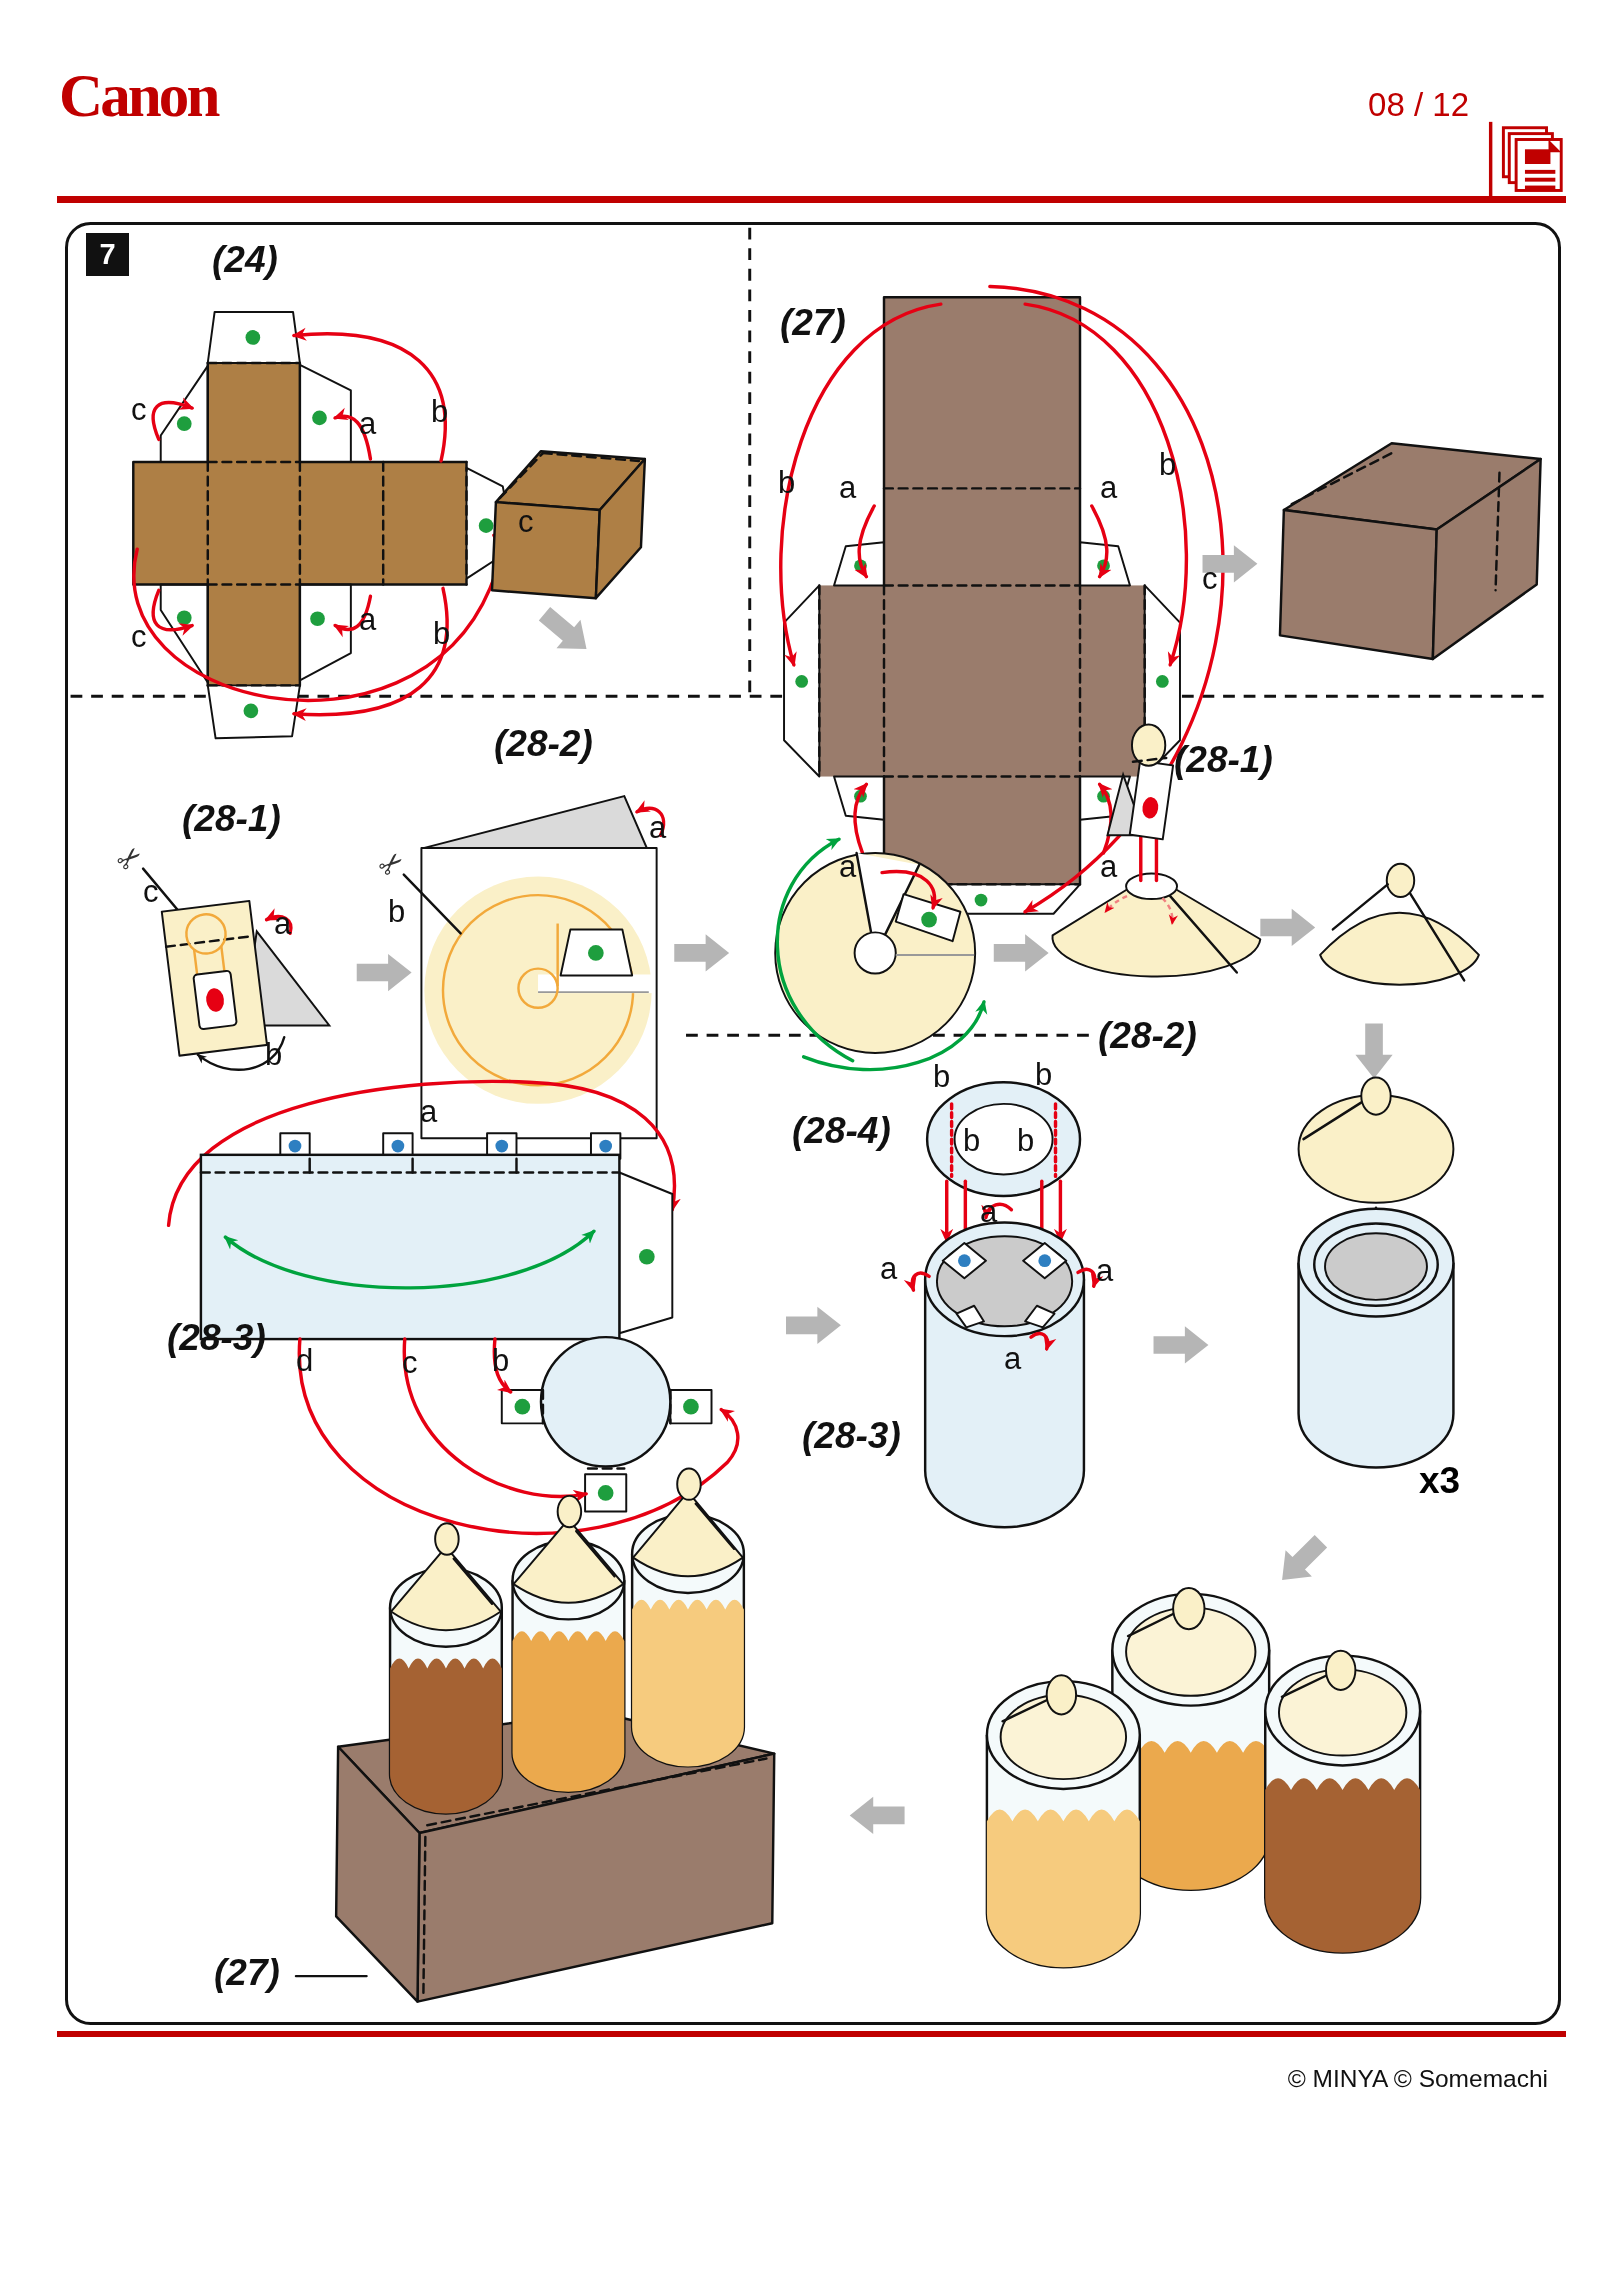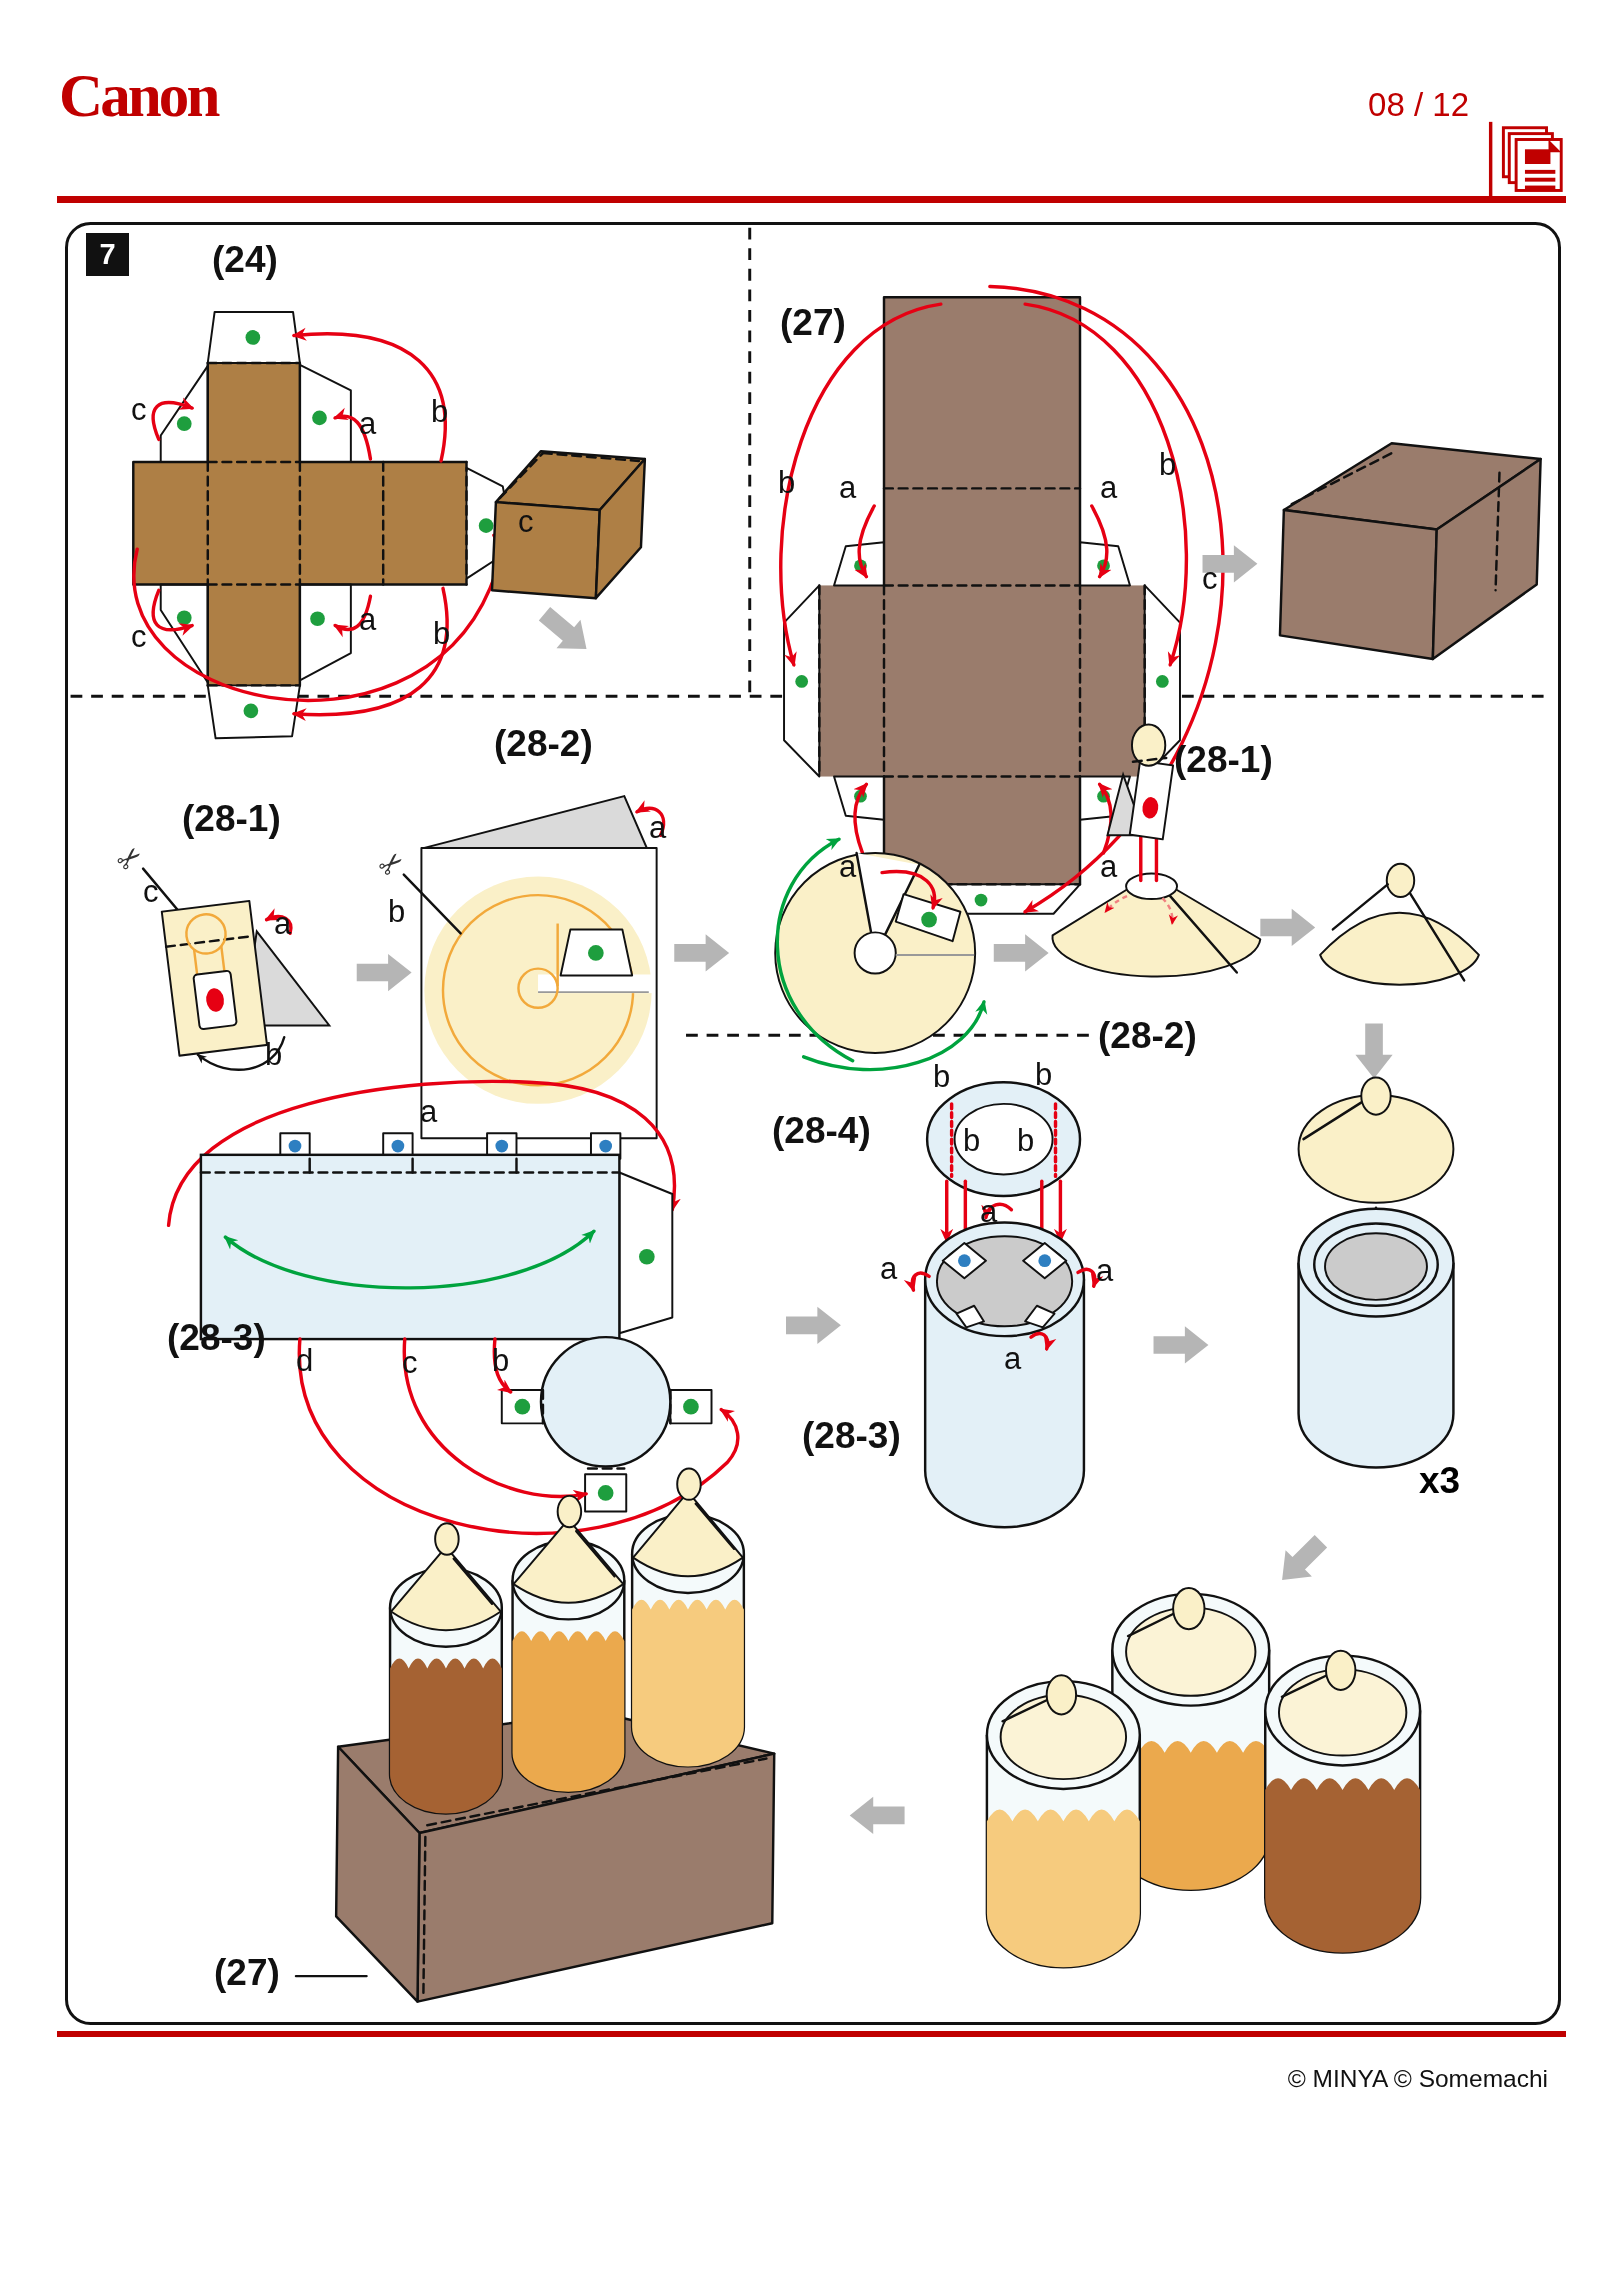--- a/index.html
+++ b/index.html
@@ -10,21 +10,21 @@
          font-size:61px;color:var(--canon-red);letter-spacing:-2.9px;transform:scaleY(1.02);}
   .pageno{left:1304px;top:86px;width:165px;text-align:right;font-size:33px;font-weight:normal;
           color:var(--canon-red);}
   .rule{left:57px;width:1509px;height:6.9px;background:var(--canon-red);}
   .rule-top{top:196px;}
   .rule-bottom{top:2031px;height:5.9px;}
   .mainbox{left:65px;top:222px;width:1496px;height:1803px;border:3.9px solid #111;
            border-radius:25.5px;box-sizing:border-box;}
   .badge{left:86px;top:233px;width:43px;height:43px;background:#111;color:#fff;
          font-size:29px;font-weight:bold;display:flex;align-items:center;justify-content:center;}
-  .ttl{font-size:37px;font-weight:bold;color:#111;white-space:nowrap;}
+  .ttl{font-size:37px;font-weight:bold;color:#111;white-space:nowrap;font-style:italic;}
   .ltr{font-size:31px;color:#111;white-space:nowrap;}
   .x3{font-size:37px;font-weight:bold;}
   .footer{left:980px;top:2045px;width:568px;text-align:right;font-size:24.5px;color:#111;margin-top:20px;}
   svg.art{position:absolute;left:0;top:0;}
   svg .ln{stroke:#111;stroke-width:2.5;fill:none;stroke-linejoin:round;stroke-linecap:round;}
   svg .fw{fill:#fff;stroke:#111;stroke-width:2;stroke-linejoin:round;}
   svg .ftan{fill:var(--tan-brown);}
   svg .fmauve{fill:var(--mauve-brown);}
   svg .fcream{fill:var(--cream);stroke:#111;stroke-width:2;stroke-linejoin:round;}
   svg .fblue{fill:var(--light-blue);stroke:#111;stroke-width:2.5;}
@@ -394,21 +394,21 @@
   <div class="abs mainbox"></div>
   <div class="abs badge">7</div>
 
   <div class="abs ttl" style="left:212px;top:239px">(24)</div>
   <div class="abs ttl" style="left:780px;top:302px">(27)</div>
   <div class="abs ttl" style="left:182px;top:798px">(28-1)</div>
   <div class="abs ttl" style="left:494px;top:723px">(28-2)</div>
   <div class="abs ttl" style="left:1174px;top:739px">(28-1)</div>
   <div class="abs ttl" style="left:1098px;top:1015px">(28-2)</div>
   <div class="abs ttl" style="left:167px;top:1317px">(28-3)</div>
-  <div class="abs ttl" style="left:772px;top:1110px">(28-4)</div>
+  <div class="abs ttl" style="left:792px;top:1110px">(28-4)</div>
   <div class="abs ttl" style="left:802px;top:1415px">(28-3)</div>
   <div class="abs x3" style="left:1419px;top:1460px">x3</div>
   <div class="abs ttl" style="left:214px;top:1952px">(27)</div>
 
   <div class="abs ltr" style="left:131px;top:392px">c</div>
   <div class="abs ltr" style="left:359px;top:406px">a</div>
   <div class="abs ltr" style="left:431px;top:394px">b</div>
   <div class="abs ltr" style="left:518px;top:504px">c</div>
   <div class="abs ltr" style="left:131px;top:619px">c</div>
   <div class="abs ltr" style="left:359px;top:602px">a</div>

